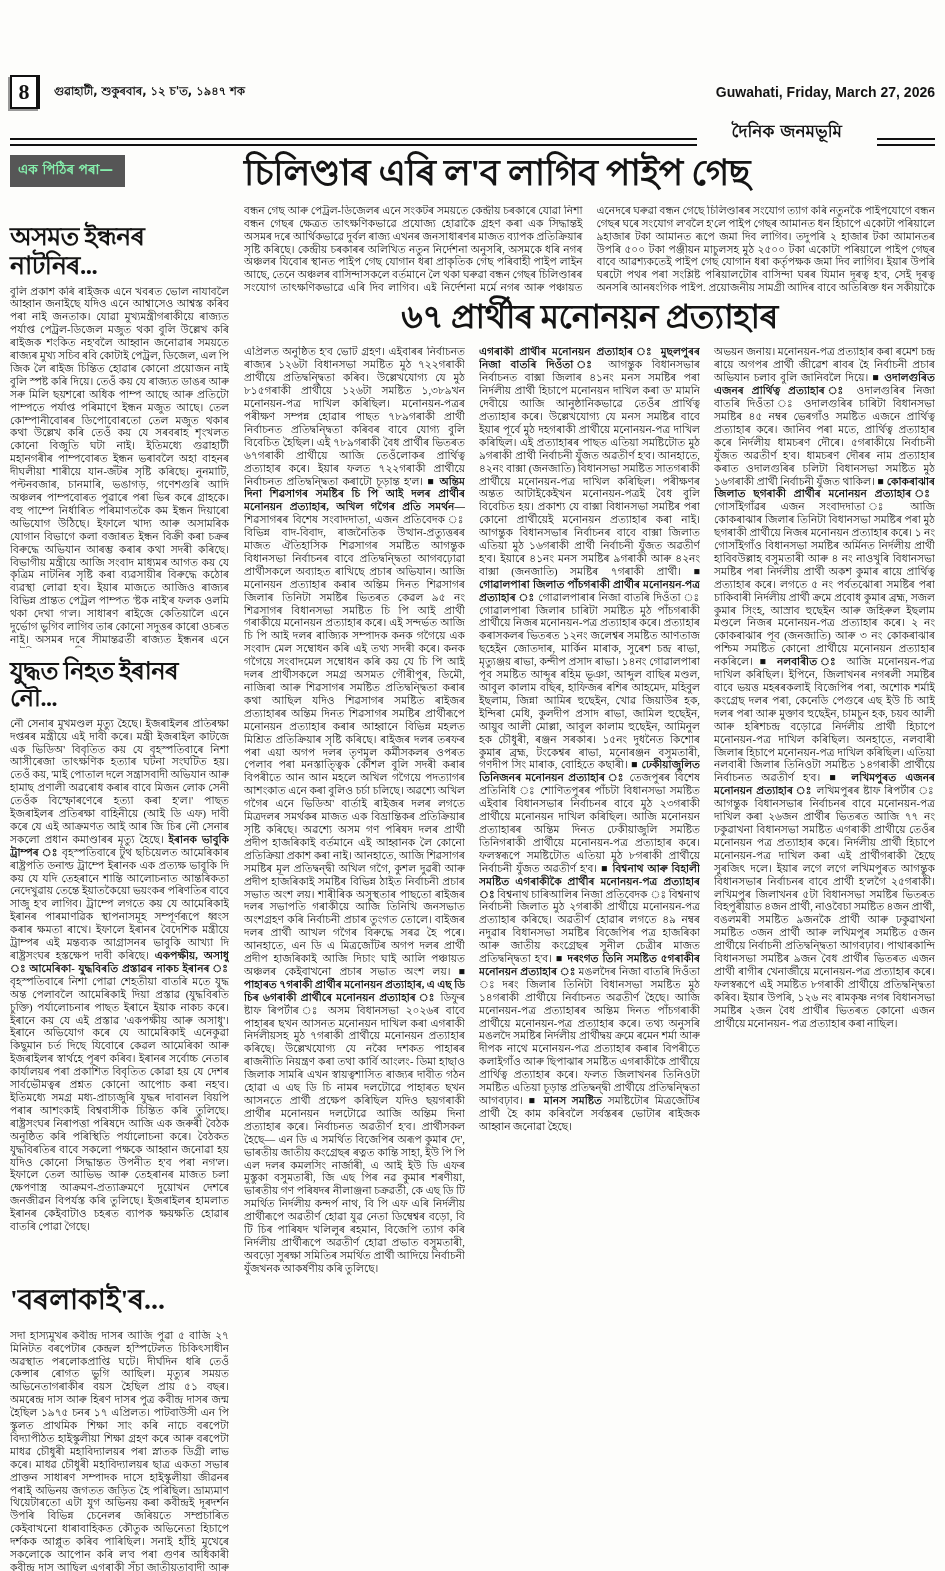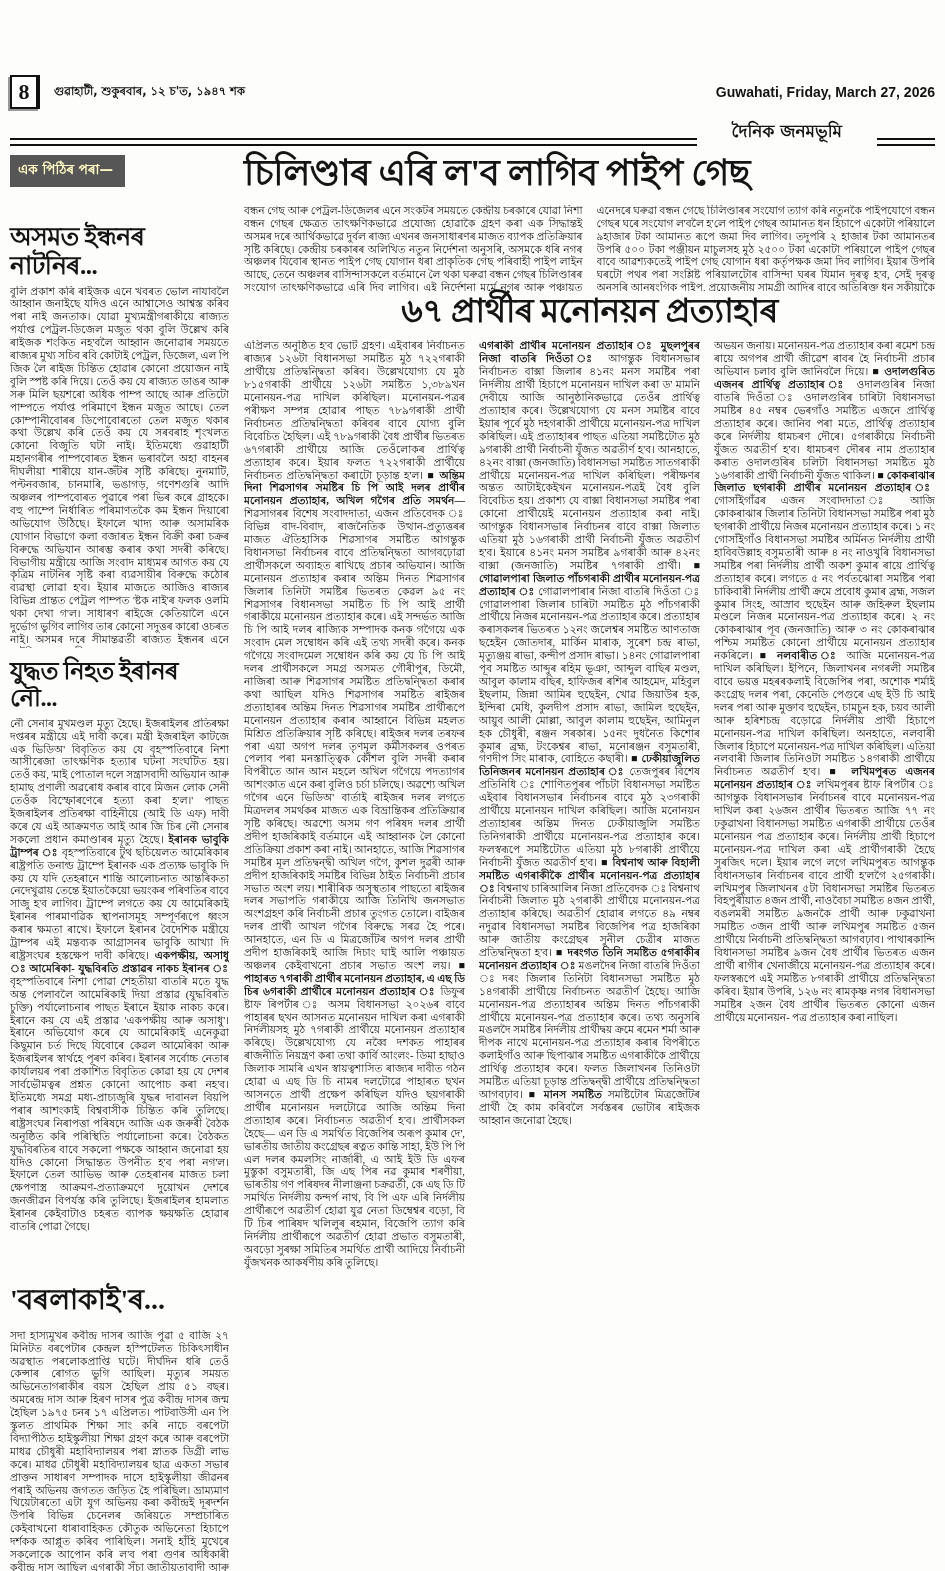--- a/index.html
+++ b/index.html
@@ -32,21 +32,21 @@
   .dbl.short { width:58px; }
   .mast-title { padding:0 9px; font-weight:bold; font-size:17px; white-space:nowrap;
     font-family:"DejaVu Sans",sans-serif; }
 
   
   .content { display:flex; gap:15px; margin-top:9px; }
   .left-rail { width:219px; flex:0 0 219px; }
   .main-area { flex:1; min-width:0; }
 
   .kicker {
-    display:inline-block; background:#565656; color:#fef9c3; font-weight:bold;
+    display:inline-block; background:#565656; color:#86efac; font-weight:bold;
     font-size:13.5px; padding:4px 12px 5px 8px; margin-bottom:7px;
     font-family:"DejaVu Sans",sans-serif;
   }
   .rail-h1 { font-size:25px; font-weight:bold; line-height:1.15; letter-spacing:-0.5px;margin-top:29px; }
   .rail-h2 { font-size:24px; font-weight:bold; line-height:1.15; margin-top:10px; letter-spacing:-0.5px;font-family:Liberation Serif, serif; }
   .rail-h3 { font-size:28px; font-weight:bold; text-align:left; margin-top:12px; }
 
   .bodytext {
     font-size:10.6px; line-height:12.9px; text-align:justify;
     overflow:hidden; margin-top:5px; word-spacing:-0.3px;
@@ -55,21 +55,21 @@
   .rail-b1 { height:362px; }
   .rail-b2 { height:548px; }
   .rail-b3 { height:252px; }
 
   .lead-h { font-size:36px; font-weight:bold; text-align:left; line-height:1.05;
     letter-spacing:-0.5px; }
   .lead-cols { display:flex; gap:14px; margin-top:7px; }
   .lead-col { flex:1; height:86px; }
 
   .main-h { font-size:33px; font-weight:bold; text-align:center; line-height:1.05;
-    margin-top:3px; letter-spacing:-0.5px; }
+    margin-top:9px; letter-spacing:-0.5px; }
   .story-cols { display:flex; gap:14px; margin-top:7px; }
   .story-col { flex:1; height:1203px; }
 
   .bottom-rule { height:5px; background:#111; margin-top:7px; }
 </style>
 </head>
 <body>
 
 <div class="sheet">
   <div class="inner">

